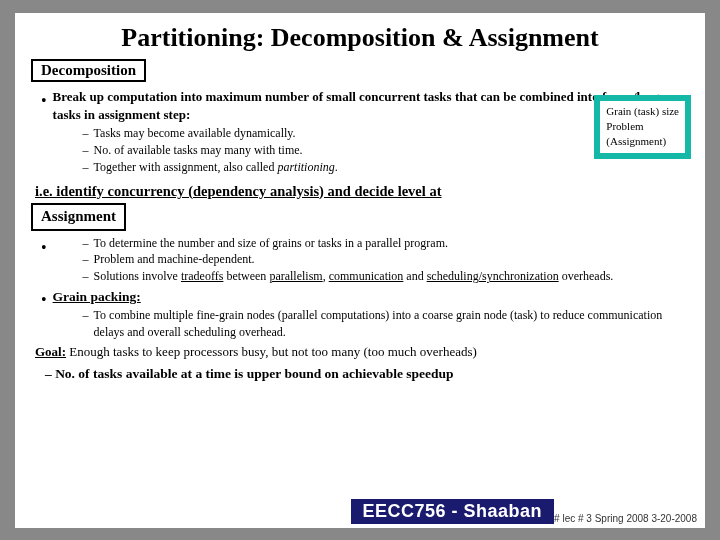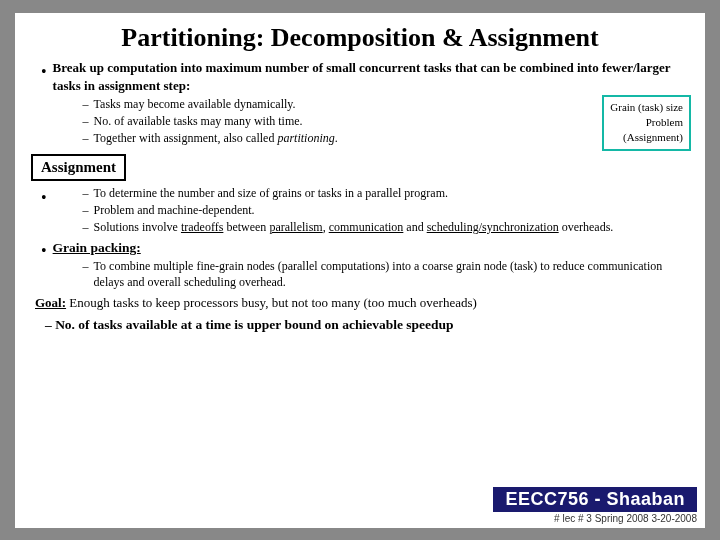--- a/index.html
+++ b/index.html
@@ -58,24 +58,24 @@
       align-items: flex-start;
     }
     .dash {
       margin-right: 5px;
       flex-shrink: 0;
     }
     .grain-box {
       position: absolute;
       right: 14px;
       top: 82px;
-      border: 2px solid #14b8a6;
+      border: 6px solid #14b8a6;
       padding: 3px 6px;
       font-size: 11px;
-      text-align: right;
+      text-align: left;
       background: white;
       line-height: 1.4;
     }
     .italics { font-style: italic; }
     .bold { font-weight: bold; }
     .underline { text-decoration: underline; }
     .decomp-box {
       position: relative;
       border: 1px solid black;
       padding: 3px 8px;
@@ -96,21 +96,20 @@
     .goal-line {
       font-size: 13px;
       margin-top: 3px;
       margin-left: 4px;
     }
     .footer {
       position: absolute;
       bottom: 4px;
       right: 8px;
       display: flex;
-      flex-direction: column;
       align-items: flex-end;
       padding-left: 8px;
     }
     .footer-main {
       background: #1a1a6e;
       color: white;
       font-size: 18px;
       font-weight: bold;
       padding: 2px 12px;
       letter-spacing: 0.5px;
@@ -129,20 +128,23 @@
     .section-decomp {
       margin-bottom: 2px;
     }
   </style>
 </head>
 <body>
 
 <div class="slide">
   <div class="slide-title">Partitioning: Decomposition &amp; Assignment</div>
 
+  <div class="section-decomp">
+    <span class="section-label">Decomposition</span>
+  </div>
 
   <div class="grain-box">
     <span>Grain (task) size</span><br>
     <span>Problem</span><br>
     <span>(Assignment)</span>
   </div>
 
   <div class="content-area">
 
     <div class="bullet-item">
@@ -163,20 +165,23 @@
               <span class="dash">–</span>
               <span>Together with assignment, also called <span class="italics">partitioning</span>.</span>
             </div>
         </div>
       </div>
     </div>
 
     <div style="margin-top:5px; margin-left:4px;">
       <div class="row-flex">
         <div style="flex:1;">
+          <div style="font-size:14.5px; font-weight:bold; text-decoration:underline; line-height:1.4;">
+            i.e. identify concurrency (dependency analysis) and decide level at
+          </div>
         </div>
       </div>
     </div>
 
     <div class="assignment-section">
       <span class="section-label">Assignment</span>
 
       
       <div class="bullet-item">
         <span class="bullet-dot">•</span>

